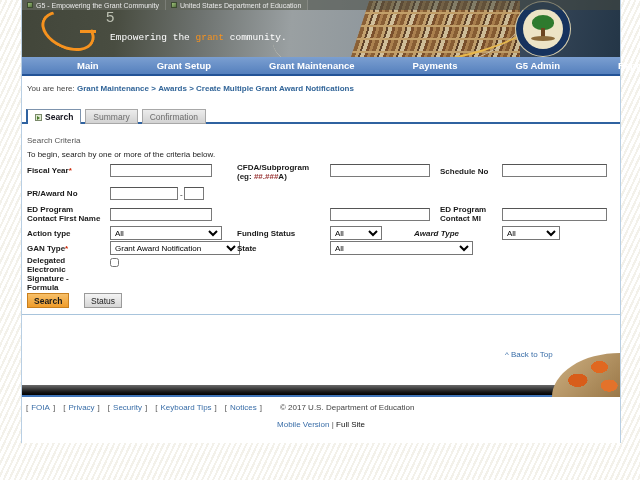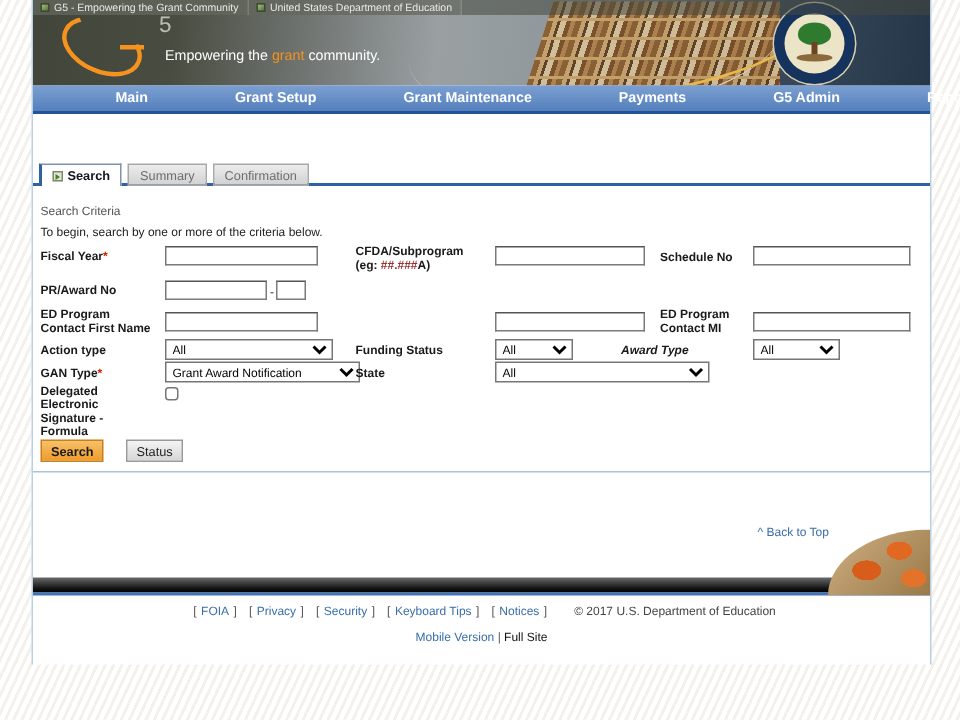--- a/index.html
+++ b/index.html
@@ -16,21 +16,21 @@
             background:linear-gradient(95deg,#42463a 0%,#494d41 16%,#6e7370 30%,#9aa0a2 45%,#90989d 58%,#6a7684 74%,#31424f 88%,#263645 100%); }
   .titlebar { position:absolute; top:0; left:0; right:0; height:10px; display:flex; align-items:center;
               font-size:7px; color:#e9e9e9; background:rgba(70,72,64,.55); }
   .wtab { display:flex; align-items:center; padding:0 6px 0 5px; height:10px; background:rgba(120,124,114,.45); border-right:1px solid rgba(200,200,200,.25); white-space:nowrap; }
   .favicon { display:inline-block; width:6px; height:6px; margin-right:3px;
              background:linear-gradient(135deg,#9fc27a,#55713e); border:1px solid #3c4a30; }
   .g-ring { position:absolute; left:18px; top:13px; width:56px; height:36px; border:3px solid #f6921e;
             border-radius:50%; border-top-color:transparent; transform:rotate(24deg); }
   .g-bar { position:absolute; left:58px; top:30px; width:16px; height:3px; background:#f6921e; }
   .logo-5 { position:absolute; left:84px; top:8px; font-size:15px; color:#bcc0b2; }
-  .slogan { position:absolute; left:88px; top:32px; font-size:9.5px; color:#ffffff; white-space:nowrap; }
+  .slogan { position:absolute; left:88px; top:32px; font-size:9.5px; color:#ffffff; white-space:nowrap;font-family:Liberation Mono, monospace; }
   .slogan .accent { color:#f6921e; }
   .bookshelf { position:absolute; left:338px; top:1px; width:170px; height:56px; transform:skewX(-18deg);
                background:repeating-linear-gradient(90deg,#8a5a2b 0 4px,#c9a36a 4px 7px,#5b3a1d 7px 9px,#d9c49a 9px 13px,#7a4a22 13px 16px,#b08048 16px 19px); opacity:.9; }
   .shelves { position:absolute; inset:0; background:repeating-linear-gradient(180deg,transparent 0 11px,#caa265 11px 13px); }
   .swoosh1 { position:absolute; left:290px; top:-22px; width:240px; height:84px; border-radius:50%;
              border-bottom:2px solid #e8b84b; border-left:2px solid transparent; transform:rotate(-9deg); }
   .swoosh2 { position:absolute; left:250px; top:-16px; width:250px; height:92px; border-radius:50%;
              border-bottom:1px solid #d8d3c0; transform:rotate(-6deg); }
   .chalkboard { position:absolute; right:0; top:0; width:100px; height:57px;
                 background:linear-gradient(100deg,#3a4a5c,#243647); }
@@ -91,21 +91,21 @@
   .corner-img { position:absolute; left:552px; top:353px; width:68px; height:44px; border-top-left-radius:100%; z-index:3;
      background:radial-gradient(ellipse 14px 10px at 70% 32%, #e06820 0 60%, transparent 61%),
                 radial-gradient(ellipse 16px 11px at 38% 62%, #d85d1a 0 60%, transparent 61%),
                 radial-gradient(ellipse 14px 10px at 84% 74%, #e3722a 0 60%, transparent 61%),
                 linear-gradient(135deg,#cfb183,#9a7848); }
   .foot-strip { position:absolute; left:22px; top:385px; width:598px; height:10px;
      background:linear-gradient(#6a6a6a,#161616 70%,#000); }
   .foot-line { position:absolute; left:22px; top:395px; width:598px; height:2px; background:#3f74b8; }
 
   
-  .foot-links { position:absolute; left:22px; top:403px; width:598px; display:flex; justify-content:center;
+  .foot-links { position:absolute; left:22px; top:403px; width:598px; display:flex; 
                 align-items:center; font-size:8px; color:#555; white-space:nowrap; }
   .foot-links .grp { margin:0 4px; }
   .foot-links .lnk { color:#3a6ea8; cursor:pointer; margin:0 3px; }
   .foot-copy { margin-left:14px; color:#444; }
   .foot-mobile { position:absolute; left:22px; top:420px; width:598px; text-align:center; font-size:8px; color:#555; }
   .foot-mobile .lnk { color:#3a6ea8; cursor:pointer; }
   .foot-mobile .site { color:#111; }
 </style>
 </head>
 <body>
@@ -147,20 +147,28 @@
     <span>Main</span>
     <span>Grant Setup</span>
     <span>Grant Maintenance</span>
     <span>Payments</span>
     <span>G5 Admin</span>
     <span>Reports</span>
     <span>Help</span>
     <span>Logout</span>
   </div>
 
+  <div class="breadcrumb">
+    <span>You are here:</span>
+    <b>Grant Maintenance</b>
+    <b>&gt;</b>
+    <b>Awards</b>
+    <b>&gt;</b>
+    <b>Create Multiple Grant Award Notifications</b>
+  </div>
 
 
   <div class="tabs">
     <div class="tab active">
       <span class="tab-icon"></span>
       <span>Search</span>
     </div>
     <div class="tab">
         <span>Summary</span>
       </div>

